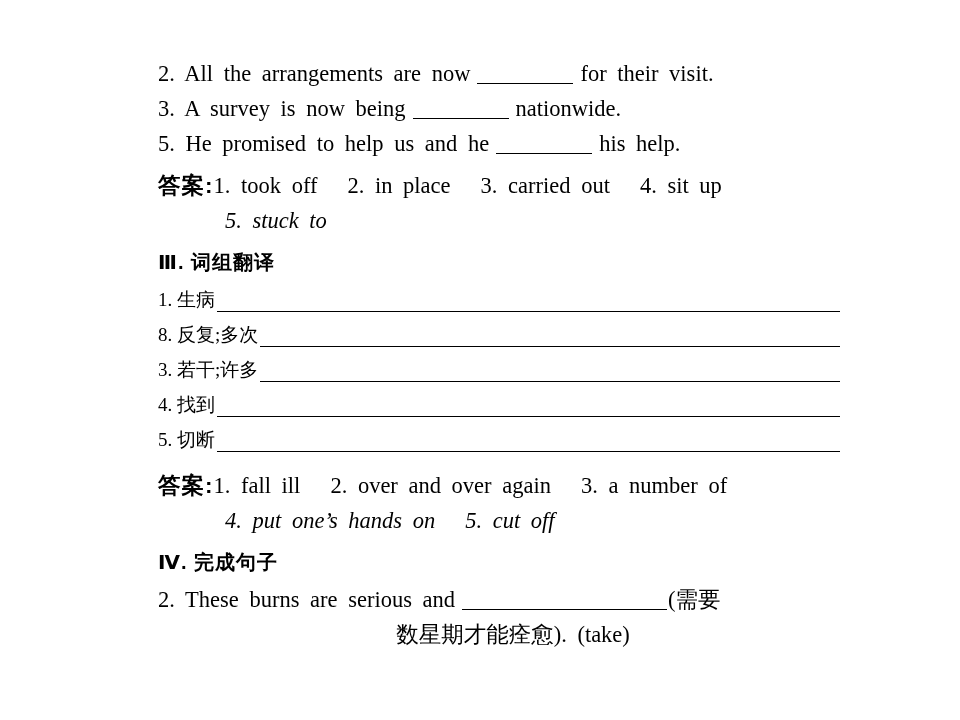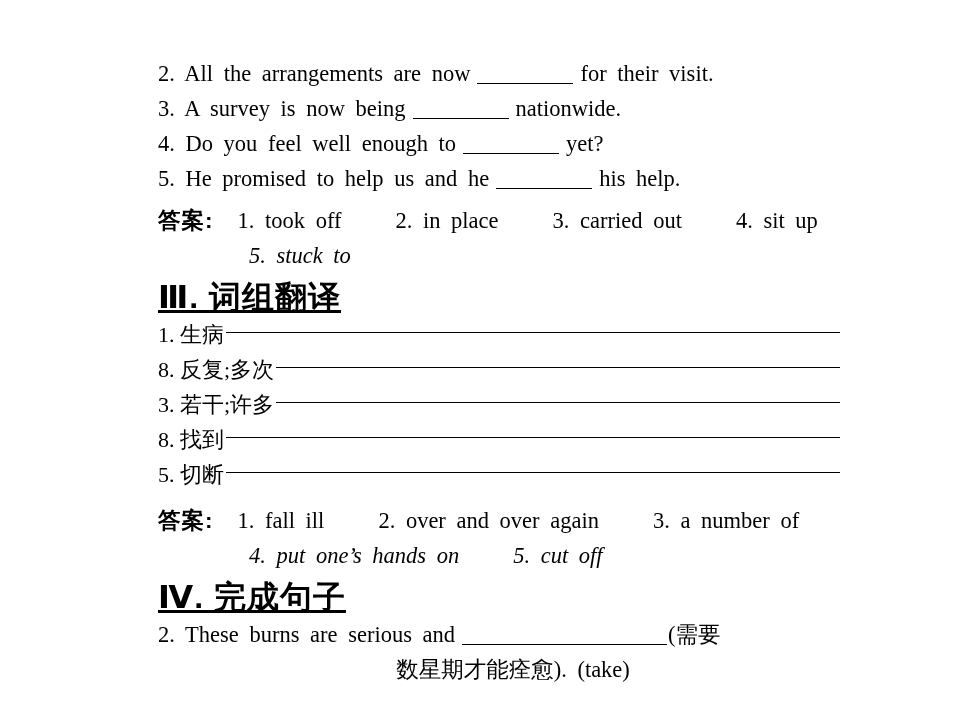--- a/index.html
+++ b/index.html
@@ -31,55 +31,53 @@
   .blank.long {
     width: 205px;
     margin-right: 1px;
   }
   .ans-block { margin-top: 7px; }
   .ans-label {
     font-weight: bold;
     font-family: "Liberation Sans", "DejaVu Sans", sans-serif;
     letter-spacing: 1px;
   }
-  .ans-item { margin-right: 30px; margin-left: 24px; }
+  .ans-item { margin-right: 30px; }
   .ans-item:last-child { margin-right: 0; }
   .ans-cont { padding-left: 67px; font-style: italic; }
   .heading {
     font-family: "Liberation Sans", "DejaVu Sans", sans-serif;
     font-weight: bold;
-    font-size: 32px;
+    font-size: 20px;
     line-height: 40px;
     margin: 4px 0 0 0;
     letter-spacing: 1px;
-    text-decoration: underline;
   }
   .phrase-row {
     display: flex;
-    align-items: center;
-    font-size: 22px;
+    align-items: flex-end;
+    font-size: 19px;
     line-height: 35px;
   }
   .phrase-label { white-space: nowrap; }
   .rule {
     flex: 1;
     border-bottom: 1.6px solid #000;
     margin-bottom: 5px;
     margin-left: 2px;
   }
   .cont-line { padding-left: 28px; text-align: center; }
 </style>
 </head>
 <body>
 
 <div class="page">
 
   <p class="line"><span>2. All the arrangements are now</span><span class="blank"></span><span>for their visit.</span></p>
   <p class="line"><span>3. A survey is now being</span><span class="blank"></span><span>nationwide.</span></p>
-  <p class="line"><span>4. Do you feel well enough to</span><span class="blank"></span><span>yet?</span></p>
   <p class="line"><span>5. He promised to help us and he</span><span class="blank"></span><span>his help.</span></p>
 
   <div class="ans-block">
     <p class="line"><span class="ans-label">答案:</span><span class="ans-item">1. took off</span><span class="ans-item">2. in place</span><span class="ans-item">3. carried out</span><span class="ans-item">4. sit up</span></p>
     <p class="line ans-cont"><span class="ans-item">5. stuck to</span></p>
   </div>
 
   <p class="heading">Ⅲ. 词组翻译</p>
 
   <div class="phrase-row">
@@ -88,21 +86,21 @@
     </div>
   <div class="phrase-row">
       <span class="phrase-label">8. 反复;多次</span>
       <span class="rule"></span>
     </div>
   <div class="phrase-row">
       <span class="phrase-label">3. 若干;许多</span>
       <span class="rule"></span>
     </div>
   <div class="phrase-row">
-      <span class="phrase-label">8. 找到</span>
+      <span class="phrase-label">4. 找到</span>
       <span class="rule"></span>
     </div>
   <div class="phrase-row">
       <span class="phrase-label">5. 切断</span>
       <span class="rule"></span>
     </div>
 
   <div class="ans-block" style="margin-top:11px;">
     <p class="line"><span class="ans-label">答案:</span><span class="ans-item">1. fall ill</span><span class="ans-item">2. over and over again</span><span class="ans-item">3. a number of</span></p>
     <p class="line ans-cont"><span class="ans-item">4. put one’s hands on</span><span class="ans-item">5. cut off</span></p>

